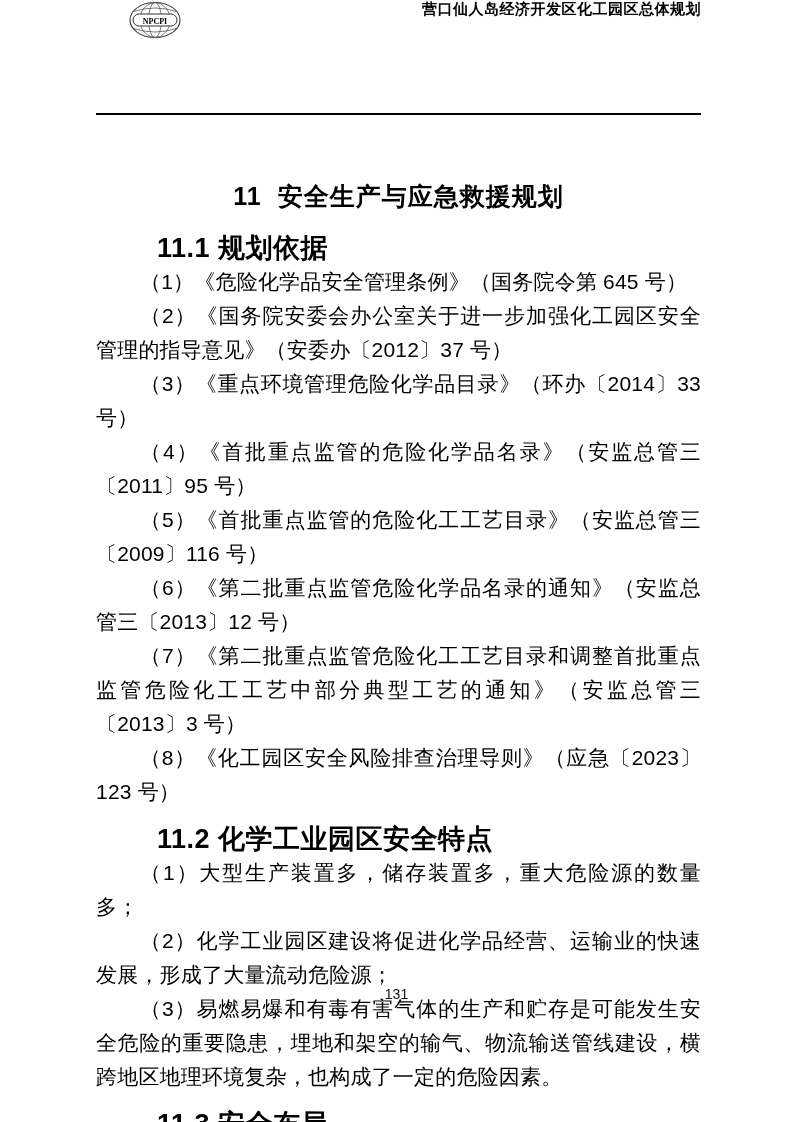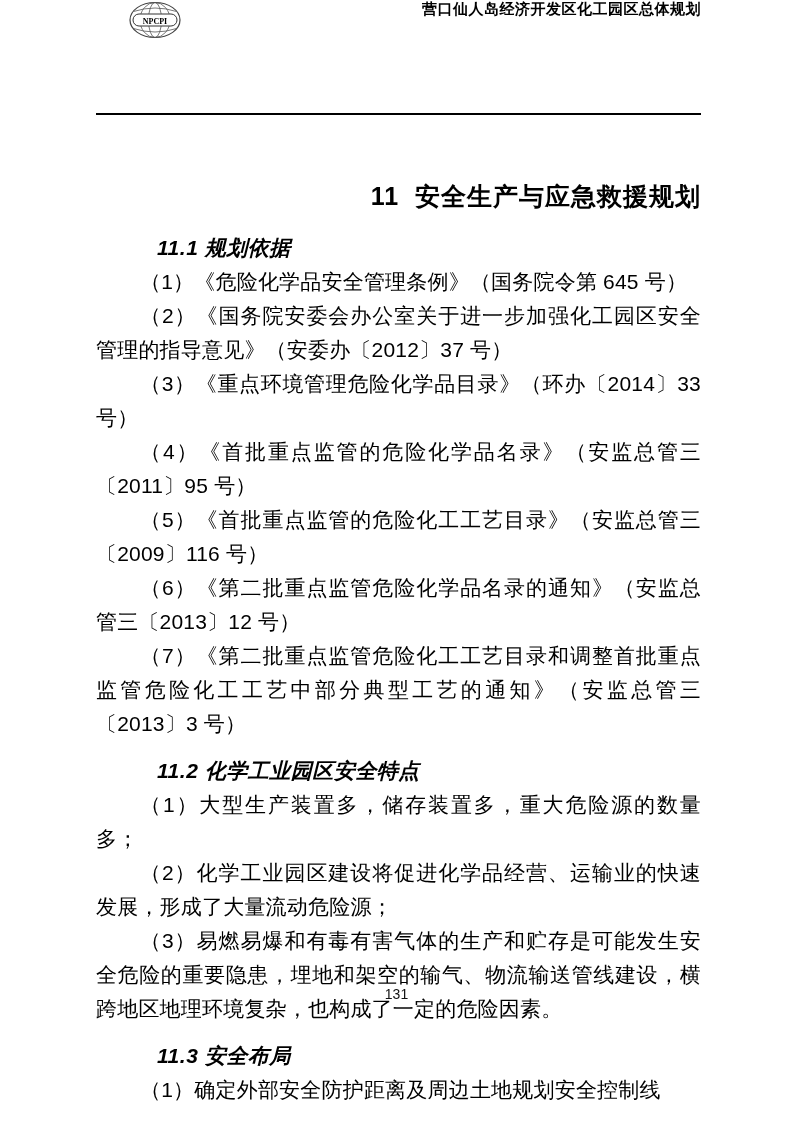--- a/index.html
+++ b/index.html
@@ -53,34 +53,33 @@
     }
     .content {
       position: absolute;
       left: 96px;
       right: 92px;
       top: 115px;
     }
     .chapter-title {
       font-size: 25px;
       font-weight: bold;
-      text-align: right;
+      text-align: center;
       line-height: 30px;
       margin: 66px 0 20px 0;
       white-space: pre-wrap;
       letter-spacing: 1px;
     }
     .section-heading {
-      font-size: 21px;
+      font-size: 27px;
       font-weight: bold;
       line-height: 34px;
       margin: 13px 0 0 0;
       text-indent: 61px;
       letter-spacing: 0.5px;
-      font-style: italic;
     }
     .para {
       font-size: 21px;
       line-height: 34px;
       margin: 0;
       text-align: justify;
       text-indent: 44px;
       letter-spacing: 0.2px;
     }
     .footer {
@@ -117,20 +116,21 @@
     <h1 class="chapter-title">11  安全生产与应急救援规划</h1>
 
     <h2 class="section-heading">11.1 规划依据</h2>
     <p class="para">（1）《危险化学品安全管理条例》（国务院令第 645 号）</p>
     <p class="para">（2）《国务院安委会办公室关于进一步加强化工园区安全管理的指导意见》（安委办〔2012〕37 号）</p>
     <p class="para">（3）《重点环境管理危险化学品目录》（环办〔2014〕33 号）</p>
     <p class="para">（4）《首批重点监管的危险化学品名录》（安监总管三〔2011〕95 号）</p>
     <p class="para">（5）《首批重点监管的危险化工工艺目录》（安监总管三〔2009〕116 号）</p>
     <p class="para">（6）《第二批重点监管危险化学品名录的通知》（安监总管三〔2013〕12 号）</p>
     <p class="para">（7）《第二批重点监管危险化工工艺目录和调整首批重点监管危险化工工艺中部分典型工艺的通知》（安监总管三〔2013〕3 号）</p>
+    <p class="para">（8）《化工园区安全风险排查治理导则》（应急〔2023〕123 号）</p>
 
     <h2 class="section-heading">11.2 化学工业园区安全特点</h2>
     <p class="para">（1）大型生产装置多，储存装置多，重大危险源的数量多；</p>
     <p class="para">（2）化学工业园区建设将促进化学品经营、运输业的快速发展，形成了大量流动危险源；</p>
     <p class="para">（3）易燃易爆和有毒有害气体的生产和贮存是可能发生安全危险的重要隐患，埋地和架空的输气、物流输送管线建设，横跨地区地理环境复杂，也构成了一定的危险因素。</p>
 
     <h2 class="section-heading">11.3 安全布局</h2>
     <p class="para">（1）确定外部安全防护距离及周边土地规划安全控制线</p>
 
   </div>

